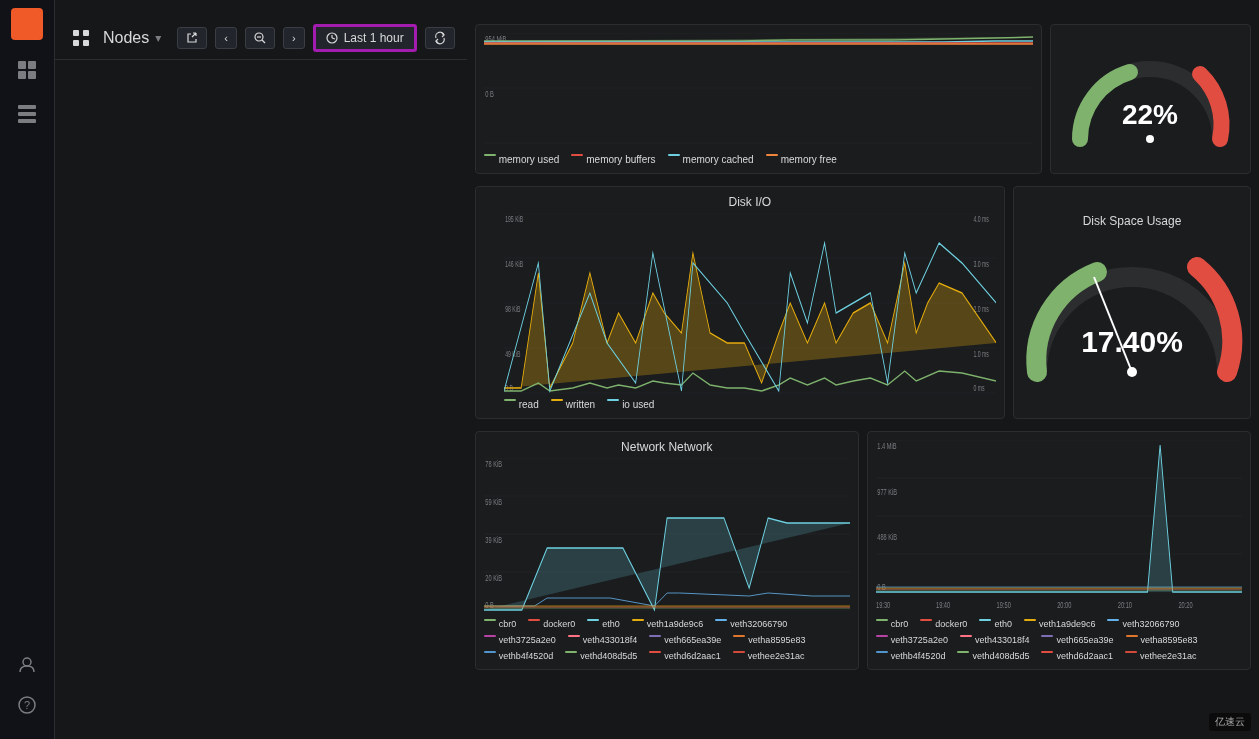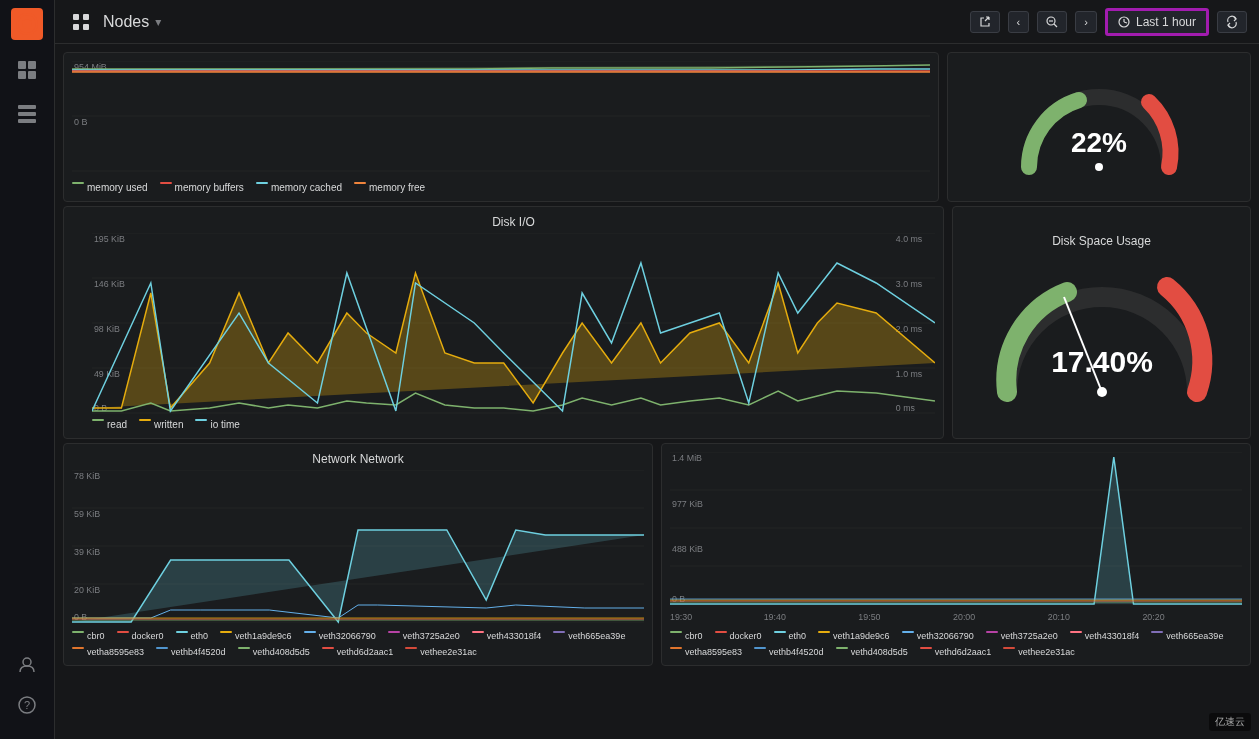--- a/index.html
+++ b/index.html
@@ -38,22 +38,23 @@
       border-radius: 4px;
     }
     .sidebar-bottom {
       margin-top: auto;
       display: flex; flex-direction: column; gap: 12px; align-items: center;
       padding-bottom: 12px;
     }
     .main-content {
       flex: 1;
       display: flex;
-      flex-direction: column;
+      flex-direction: row;
       overflow: hidden;
+      margin-top: 16px;
     }
     .topbar {
       background: #161719;
       border-bottom: 1px solid #2c2d2e;
       display: flex;
       align-items: center;
       padding: 6px 12px;
       height: 44px;
       gap: 8px;
     }
@@ -83,21 +84,21 @@
       color: #d8d9da;
       font-size: 12px;
       cursor: pointer;
     }
     .panels-container {
       flex: 1;
       overflow-y: auto;
       padding: 8px;
       display: flex;
       flex-direction: column;
-      gap: 4px;
+      gap: 12px;
     }
     .panel-row {
       display: flex;
       gap: 8px;
     }
     .panel {
       background: #1a1c1e;
       border: 1px solid #2c2d2e;
       border-radius: 4px;
       padding: 8px;
@@ -370,21 +371,21 @@
           <div class="legend-item">
             <div class="legend-dot" style="background:#7eb26d;"></div>
             <span>read</span>
           </div>
           <div class="legend-item">
             <div class="legend-dot" style="background:#e5ac0e;"></div>
             <span>written</span>
           </div>
           <div class="legend-item">
             <div class="legend-dot" style="background:#6ed0e0;"></div>
-            <span>io time</span>
+            <span>io used</span>
           </div>
         </div>
       </div>
 
       <div class="panel gauge-panel" style="flex:1; min-height:200px;">
         <div class="panel-title">Disk Space Usage</div>
         <svg width="220" height="160" viewBox="0 0 220 160">
 
           <path d="M 15 140 A 95 95 0 0 1 205 140" fill="none" stroke="#2c2d2e" stroke-width="20" stroke-linecap="round"></path>
 

